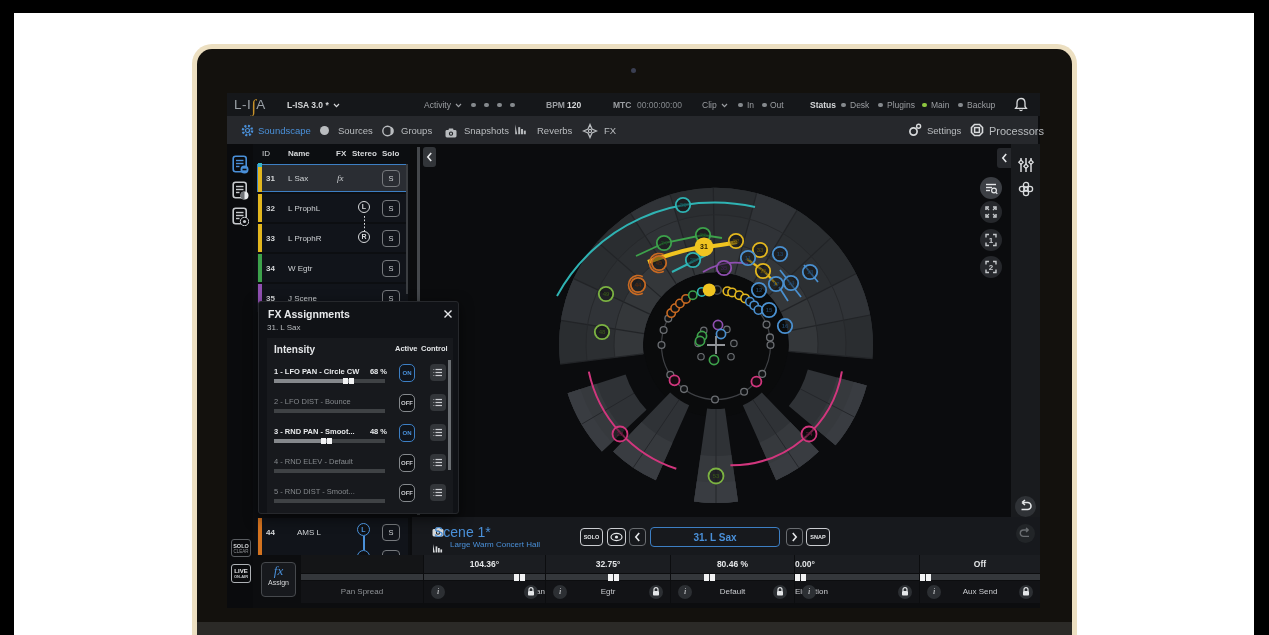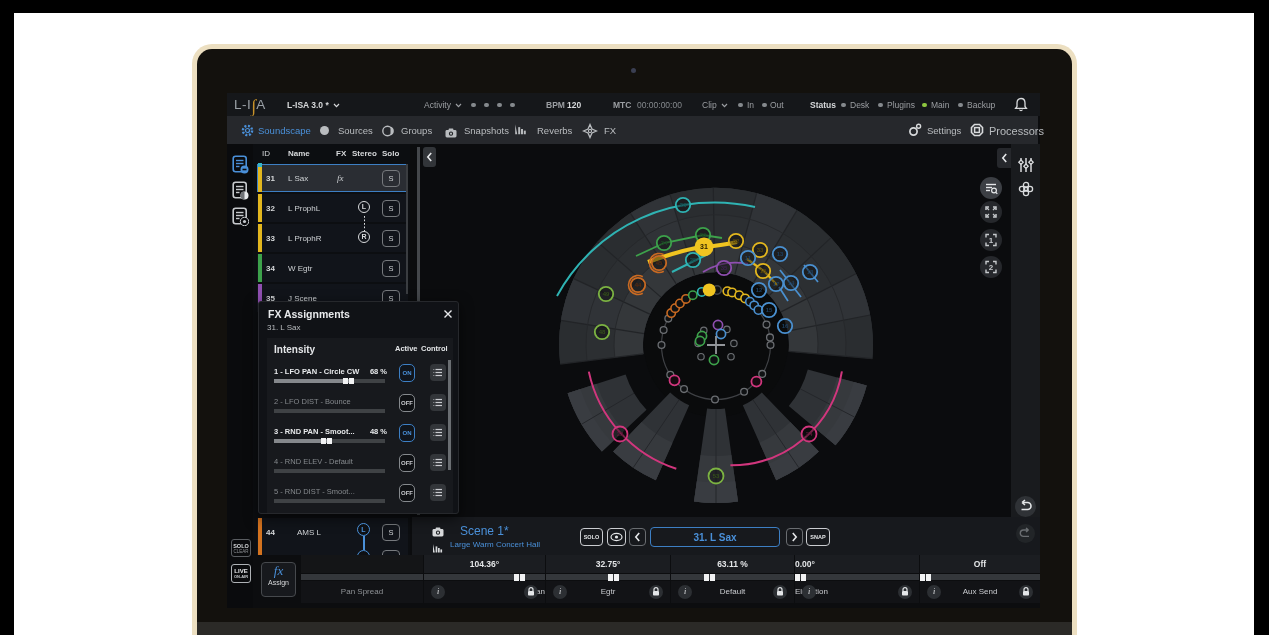--- a/index.html
+++ b/index.html
@@ -373,21 +373,21 @@
 <rect x="6.8" y="6.8" width="4.4" height="4.4" fill="none" stroke="#d8dadc" stroke-width="1.2"></rect>
       </svg>
 </div>
 <div class="abs" style="left:185px;top:424px;width:628px;height:38px;background:#17191d">
 <div class="abs" style="left:20px;top:6px"><svg width="12" height="10" viewBox="0 0 12 10">
           <rect x="0.5" y="2" width="11" height="7.5" rx="1.4" fill="#d8dadc"></rect>
           <rect x="3.6" y="0.6" width="4.8" height="2.4" rx="0.8" fill="#d8dadc"></rect>
           <circle cx="6" cy="5.7" r="2.1" fill="#17191d"></circle>
           <circle cx="6" cy="5.7" r="1.1" fill="#d8dadc"></circle>
         </svg></div>
-<div class="t" style="left:48px;top:7px;font-size:12px;color:#4a90d9">Scene 1*</div>
+<div class="t" style="left:22px;top:7px;font-size:14px;color:#4a90d9">Scene 1*</div>
 <div class="abs" style="left:20px;top:22px"><svg width="12" height="10" viewBox="0 0 12 10">
           <path d="M1,9.5 V1 L2.8,9.5 Z" fill="#d8dadc"></path>
           <rect x="3.6" y="3.4" width="1.7" height="6.1" fill="#d8dadc"></rect>
           <rect x="6" y="5" width="1.7" height="4.5" fill="#d8dadc"></rect>
           <rect x="8.4" y="6.4" width="1.7" height="3.1" fill="#d8dadc"></rect>
         </svg></div>
 <div class="t" style="left:38px;top:23px;font-size:8px;color:#4a90d9">Large Warm Concert Hall</div>
 <div class="abs" style="left:168px;top:11px;width:23px;height:18px;border:1.2px solid #caccd0;border-radius:4px;font-size:5.5px;font-weight:bold;color:#e4e6e8;text-align:center;line-height:17px">SOLO</div>
 <div class="abs" style="left:195px;top:11px;width:19px;height:18px;border:1.2px solid #caccd0;border-radius:4px"><svg width="17" height="16" viewBox="0 0 17 16">
           <ellipse cx="8.5" cy="8" rx="5.5" ry="3.6" fill="none" stroke="#e4e6e8" stroke-width="1.2"></ellipse>
@@ -435,21 +435,21 @@
 <div class="abs" style="left:355.048px;top:18.5px;width:5px;height:7px;background:#f2f3f4"></div>
 <div class="abs" style="left:361.048px;top:18.5px;width:5px;height:7px;background:#f2f3f4"></div>
 <div class="abs" style="left:293px;top:26px;width:124px;height:22px;background:#121316"></div>
 <div class="abs" style="left:293px;top:32px;width:124px;text-align:center;font-size:8px;color:#caccd0">Egtr</div>
 <div class="abs" style="left:300px;top:30px;width:14px;height:14px;border-radius:50%;background:#2c2f33;text-align:center;font-size:8px;font-style:italic;font-family:'Liberation Serif',serif;color:#e4e6e8;line-height:14px">i</div>
 <div class="abs" style="left:396px;top:30px;width:14px;height:14px;border-radius:50%;background:#2c2f33"><svg width="14" height="14" viewBox="0 0 14 14">
           <rect x="4" y="6" width="6" height="4.6" rx="0.8" fill="#e4e6e8"></rect>
           <path d="M5,6 V4.6 a2,2 0 0 1 4,0 V6" fill="none" stroke="#e4e6e8" stroke-width="1.2"></path>
         </svg></div>
 <div class="abs" style="left:418px;top:0;width:123px;height:18px;background:#1b1d21"></div>
-<div class="abs" style="left:418px;top:4px;width:123px;text-align:center;font-size:8.5px;font-weight:bold;color:#e4e6e8">63.11 %</div>
+<div class="abs" style="left:418px;top:4px;width:123px;text-align:center;font-size:8.5px;font-weight:bold;color:#e4e6e8">80.46 %</div>
 <div class="abs" style="left:418px;top:19px;width:123px;height:6px;background:#34373b"></div>
 <div class="abs" style="left:450.967px;top:18.5px;width:5px;height:7px;background:#f2f3f4"></div>
 <div class="abs" style="left:456.967px;top:18.5px;width:5px;height:7px;background:#f2f3f4"></div>
 <div class="abs" style="left:418px;top:26px;width:123px;height:22px;background:#121316"></div>
 <div class="abs" style="left:418px;top:32px;width:123px;text-align:center;font-size:8px;color:#caccd0">Default</div>
 <div class="abs" style="left:425px;top:30px;width:14px;height:14px;border-radius:50%;background:#2c2f33;text-align:center;font-size:8px;font-style:italic;font-family:'Liberation Serif',serif;color:#e4e6e8;line-height:14px">i</div>
 <div class="abs" style="left:520px;top:30px;width:14px;height:14px;border-radius:50%;background:#2c2f33"><svg width="14" height="14" viewBox="0 0 14 14">
           <rect x="4" y="6" width="6" height="4.6" rx="0.8" fill="#e4e6e8"></rect>
           <path d="M5,6 V4.6 a2,2 0 0 1 4,0 V6" fill="none" stroke="#e4e6e8" stroke-width="1.2"></path>
         </svg></div>

